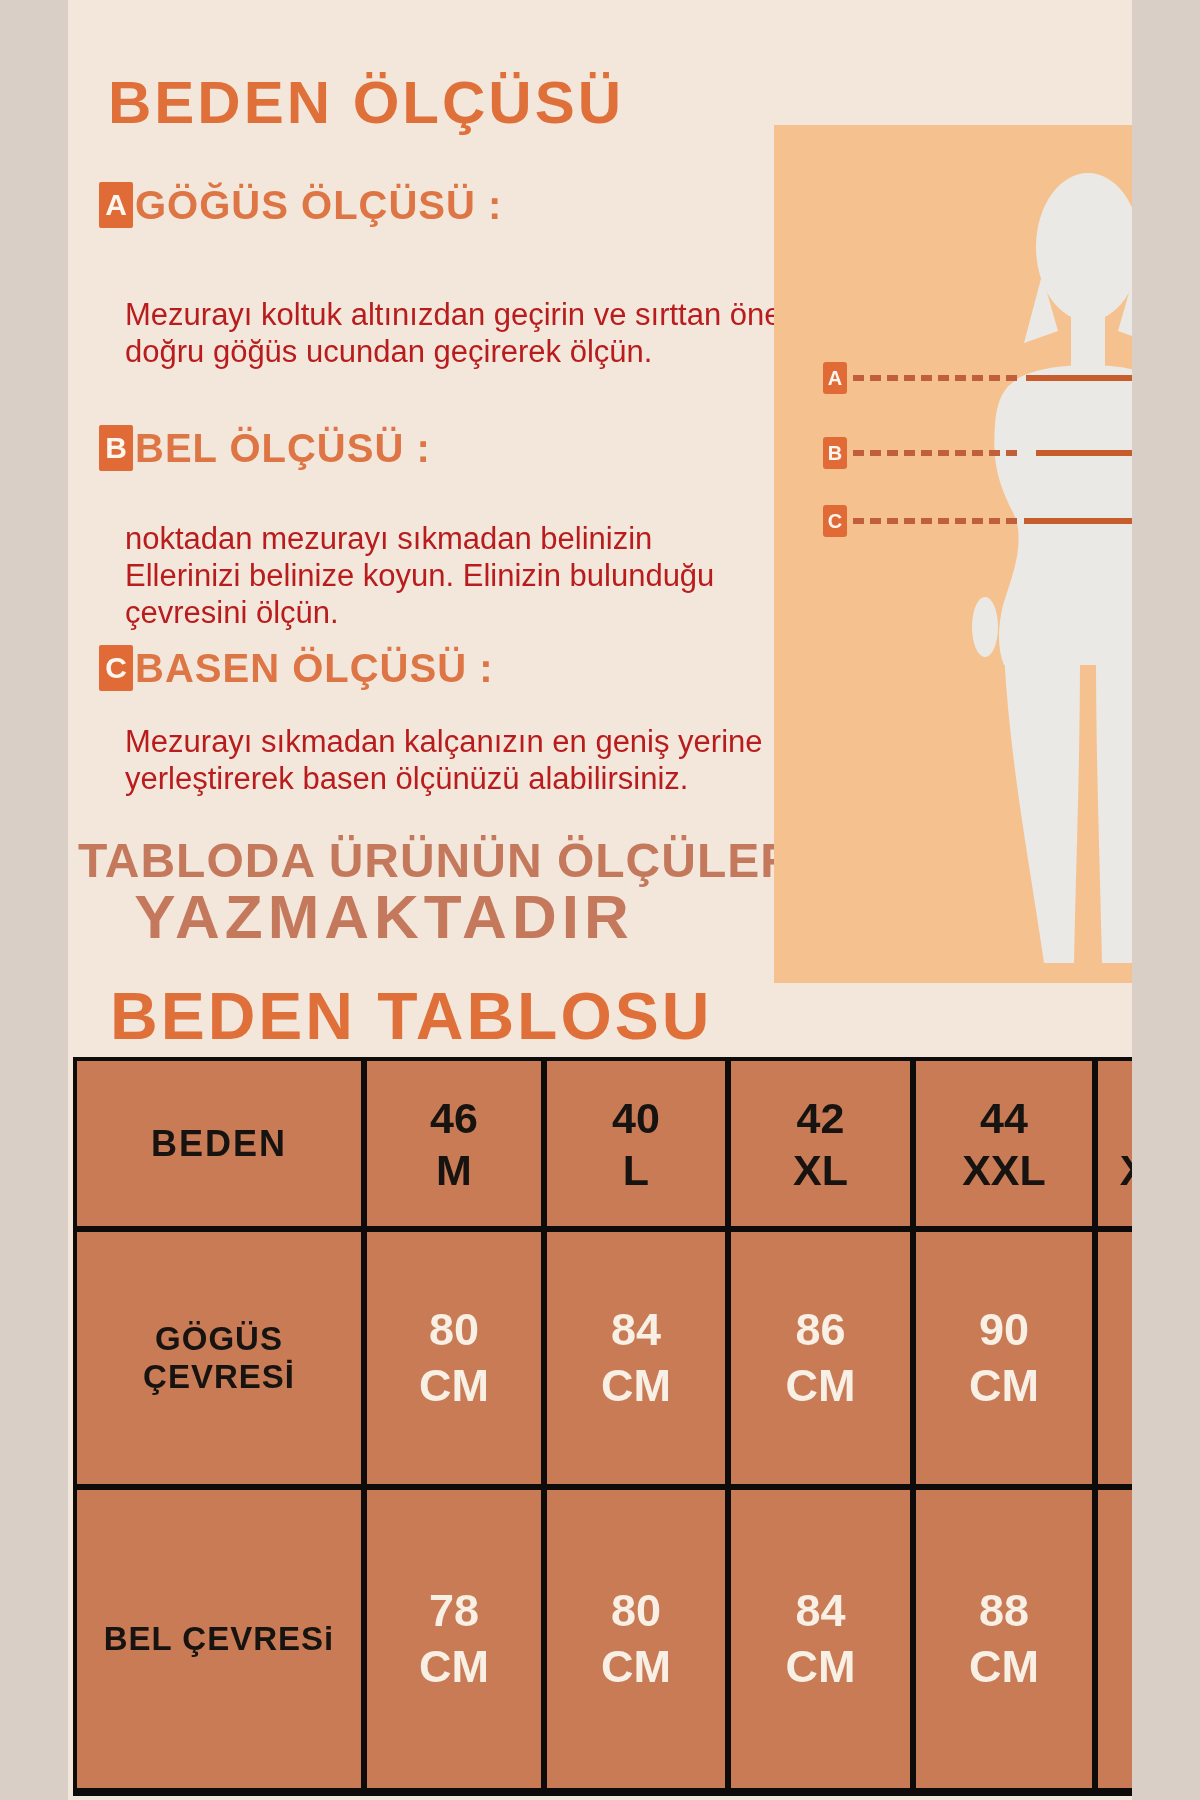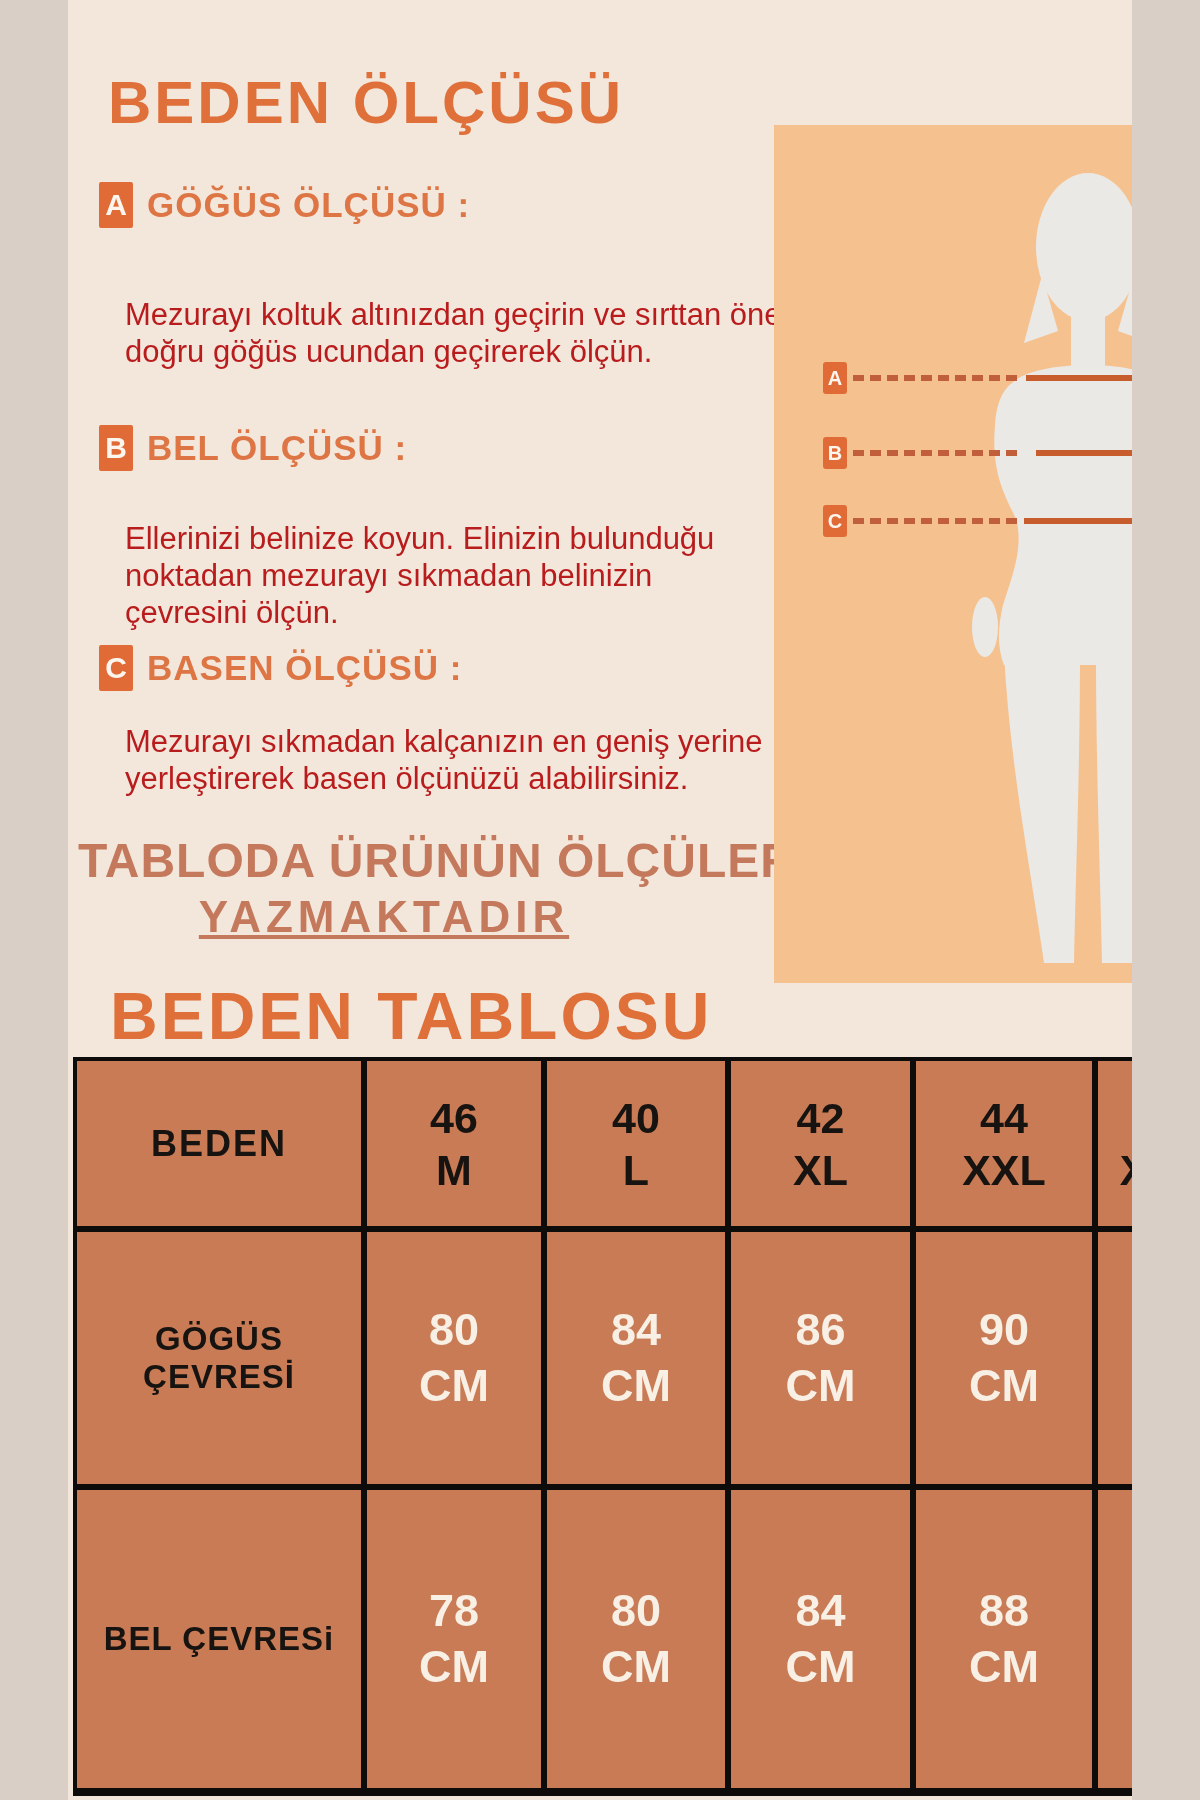--- a/index.html
+++ b/index.html
@@ -19,34 +19,34 @@
   }
   
   .section-head { position:absolute; left:31px; display:flex; align-items:center; }
   .sec-a { top:182px; } .sec-b { top:425px; } .sec-c { top:645px; }
   .badge {
     width:34px; height:46px; background:#e06b36; border-radius:2px;
     display:flex; align-items:center; justify-content:center;
     color:#fdf6ee; font-size:30px; font-weight:bold; flex:0 0 auto;
   }
   .section-title {
-    margin-left:14px; font-size:35px; font-weight:bold; letter-spacing:1px;
+    margin-left:2px; font-size:40px; font-weight:bold; letter-spacing:1px;
     color:#dd7544; white-space:nowrap;
   }
   .para {
     position:absolute; left:57px;
     font-size:31px; line-height:37px; color:#b91c1c; white-space:nowrap;
   }
   .para-a { top:296px; } .para-b { top:520px; } .para-c { top:723px; }
   .note {
     position:absolute; left:10px; top:833px; width:612px;
     text-align:center; color:#c5795c; font-weight:bold;
   }
   .note .n1 { font-size:48px; letter-spacing:1px; line-height:56px; white-space:nowrap; }
-  .note .n2 { font-size:44px; letter-spacing:5px; line-height:56px;text-decoration:underline; }
+  .note .n2 { font-size:62px; letter-spacing:5px; line-height:56px; }
   .table-title {
     position:absolute; left:42px; top:978px;
     font-size:66px; font-weight:bold; letter-spacing:3px;
     color:#df703a; white-space:nowrap;
   }
   
   .figure-panel {
     position:absolute; left:706px; top:125px; width:494px; height:858px;
     background:#f5c28f;
   }
@@ -97,22 +97,22 @@
   <div class="para para-a">
     <div>Mezurayı koltuk altınızdan geçirin ve sırttan öne</div>
     <div>doğru göğüs ucundan geçirerek ölçün.</div>
   </div>
 
   <div class="section-head sec-b">
     <div class="badge">B</div>
     <div class="section-title">BEL ÖLÇÜSÜ :</div>
   </div>
   <div class="para para-b">
+    <div>noktadan mezurayı sıkmadan belinizin</div>
     <div>Ellerinizi belinize koyun. Elinizin bulunduğu</div>
-    <div>noktadan mezurayı sıkmadan belinizin</div>
     <div>çevresini ölçün.</div>
   </div>
 
   <div class="section-head sec-c">
     <div class="badge">C</div>
     <div class="section-title">BASEN ÖLÇÜSÜ :</div>
   </div>
   <div class="para para-c">
     <div>Mezurayı sıkmadan kalçanızın en geniş yerine</div>
     <div>yerleştirerek basen ölçünüzü alabilirsiniz.</div>

